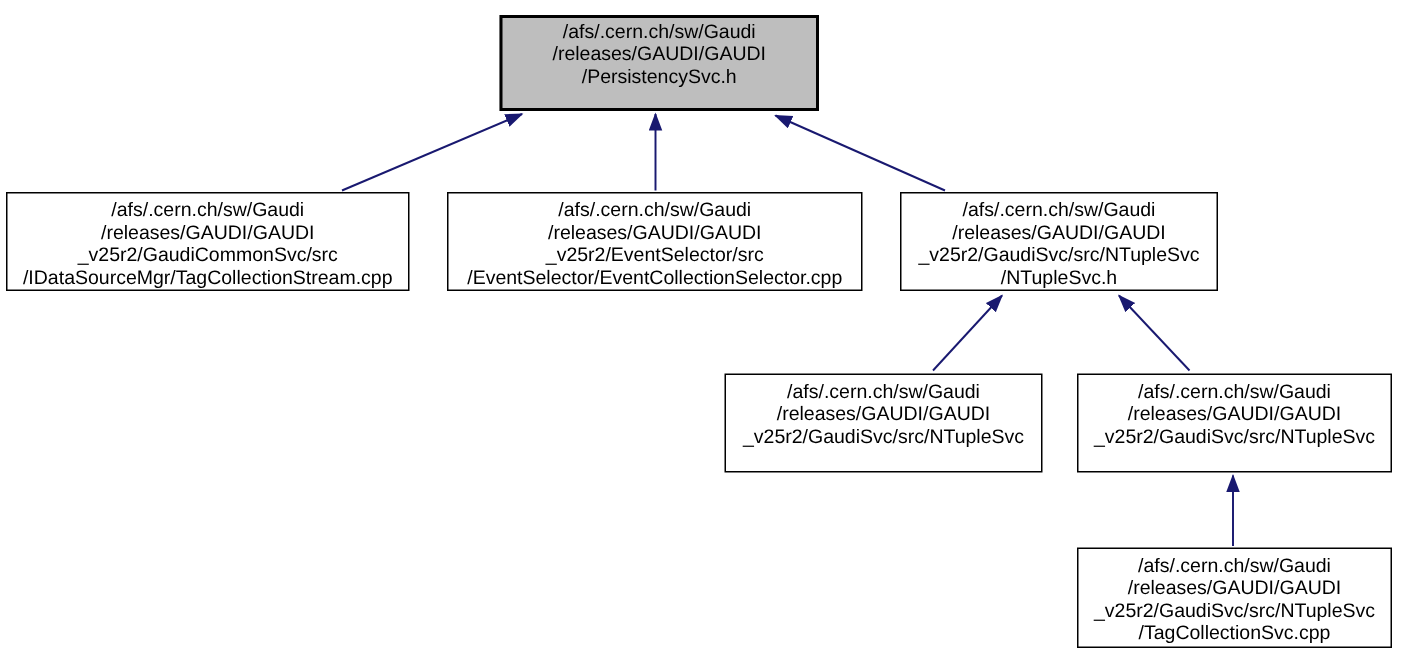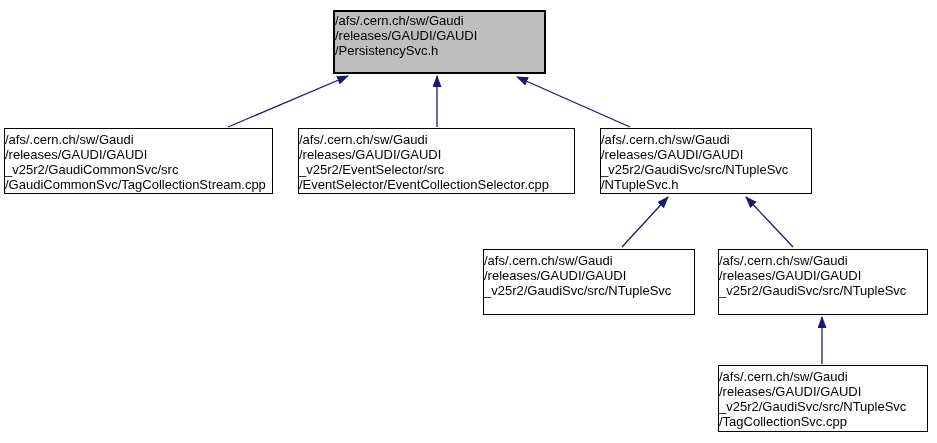--- a/index.html
+++ b/index.html
@@ -28,20 +28,21 @@
     fill: var(--edge, #191970);
   }
   .node {
     position: absolute;
     box-sizing: border-box;
     background: var(--node-fill, #ffffff);
     border: 1px solid var(--node-border, #000000);
     color: var(--text, #000000);
     font-size: 13px;
     line-height: 15px;
+    text-align: center;
     padding-top: 3px;
     white-space: nowrap;
     cursor: pointer;
   }
   .node.highlight {
     background: var(--highlight-fill, #bebebe);
     border-width: 2px;
     padding-top: 1px;
   }
   
@@ -87,21 +88,21 @@
   <div class="node n0 highlight">
     <div>/afs/.cern.ch/sw/Gaudi</div>
     <div>/releases/GAUDI/GAUDI</div>
     <div>/PersistencySvc.h</div>
   </div>
 
   <div class="node n1">
     <div>/afs/.cern.ch/sw/Gaudi</div>
     <div>/releases/GAUDI/GAUDI</div>
     <div>_v25r2/GaudiCommonSvc/src</div>
-    <div>/GaudiCommonSvc/TagCollectionStream.cpp</div>
+    <div>/IDataSourceMgr/TagCollectionStream.cpp</div>
   </div>
 
   <div class="node n2">
     <div>/afs/.cern.ch/sw/Gaudi</div>
     <div>/releases/GAUDI/GAUDI</div>
     <div>_v25r2/EventSelector/src</div>
     <div>/EventSelector/EventCollectionSelector.cpp</div>
   </div>
 
   <div class="node n3">

